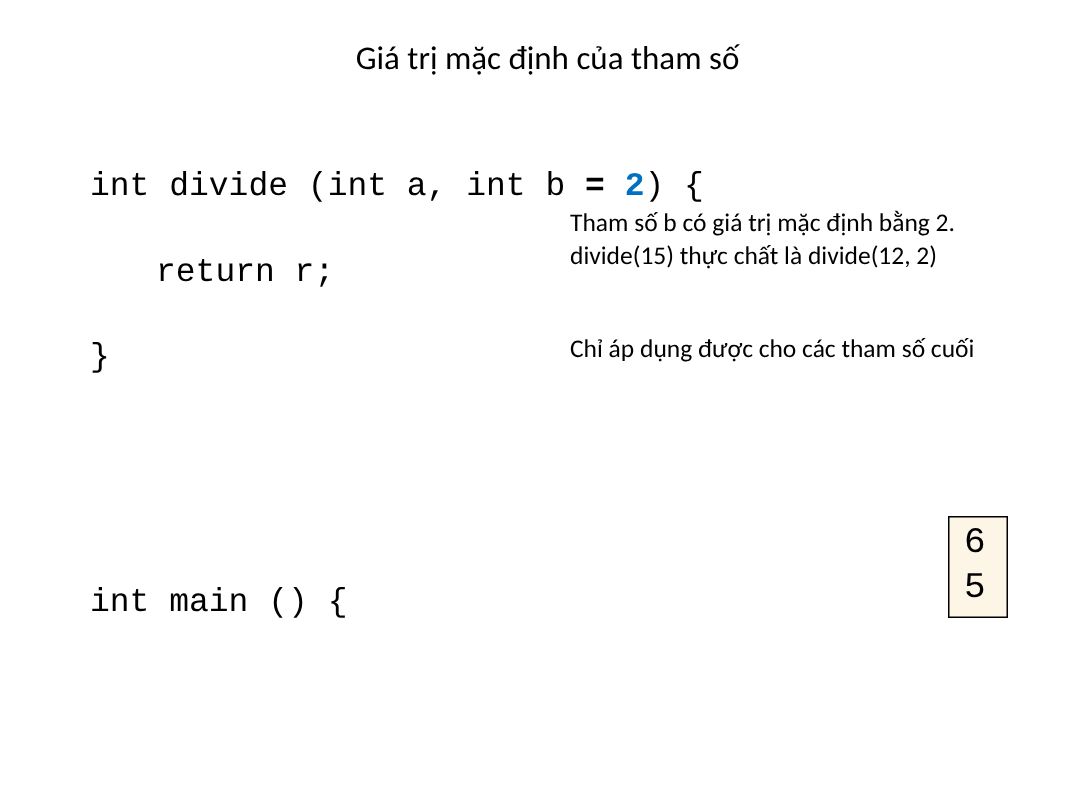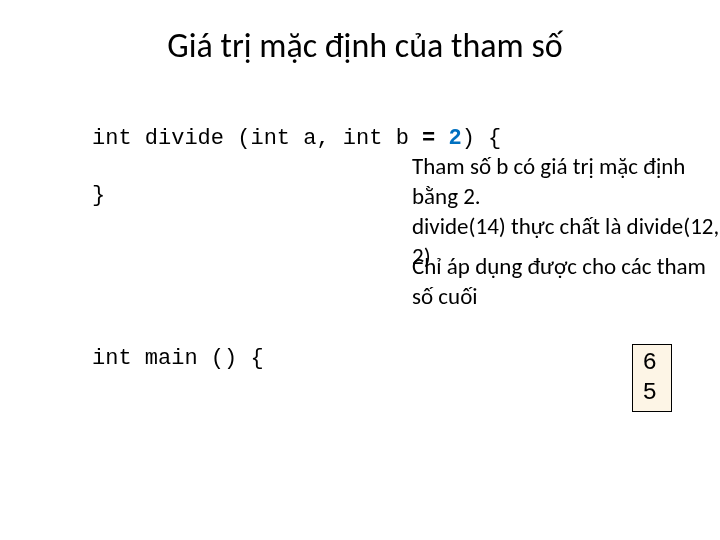--- a/index.html
+++ b/index.html
@@ -6,75 +6,75 @@
   body {
     width: 720px;
     height: 540px;
     background: #fff;
     font-family: Calibri, Arial, sans-serif;
     padding: 20px 50px 20px 60px;
     color: #000;
     position: relative;
   }
   .title {
-    font-size: 34px;
+    font-size: 22px;
     font-weight: 400;
     text-align: center;
     margin-bottom: 30px;
     margin-top: 5px;
   }
   .code-block {
     font-family: 'Courier New', Courier, monospace;
     font-size: 22px;
     line-height: 1.3;
     white-space: pre;
     margin-bottom: 20px;
     position: relative;
-    margin-left: 32px;
   }
   .code-line {
     display: block;
   }
   .indent { padding-left: 44px; }
   .hl-eq { color: #000; font-weight: bold; }
   .hl-num { color: #0070c0; font-weight: bold; }
   .note {
     font-family: Calibri, Arial, sans-serif;
-    font-size: 23px;
+    font-size: 17px;
     line-height: 1.3;
     position: absolute;
     left: 320px;
     width: 310px;
     white-space: normal;
   }
   .note1 { top: 56px; }
-  .note2 { top: 156px; }
+  .note2 { top: 140px; }
   .output-box {
     position: absolute;
     right: 48px;
     top: 344px;
     border: 1px solid #000;
     background: #fdf5e6;
     font-family: 'Courier New', Courier, monospace;
     font-size: 24px;
     line-height: 1.25;
     padding: 3px 14px 3px 10px;
   }
 </style>
 </head>
 <body>
 
 <div class="title">Giá trị mặc định của tham số</div>
 
 <div class="code-block">
 <span class="code-line"><span>int divide (int a, int b </span><span class="hl-eq">=</span><span> </span><span class="hl-num">2</span><span>) {</span></span>
+<span class="code-line indent">return r;</span>
 <span class="code-line">}</span>
 <div class="note note1">
   <div>Tham số b có giá trị mặc định bằng 2.</div>
-  <div>divide(14) thực chất là divide(12, 2)</div>
+  <div>divide(15) thực chất là divide(12, 2)</div>
 </div>
 <div class="note note2">Chỉ áp dụng được cho các tham số cuối</div>
 </div>
 
 <div class="code-block">
 <span class="code-line">int main () {</span>
 
 
 
 

